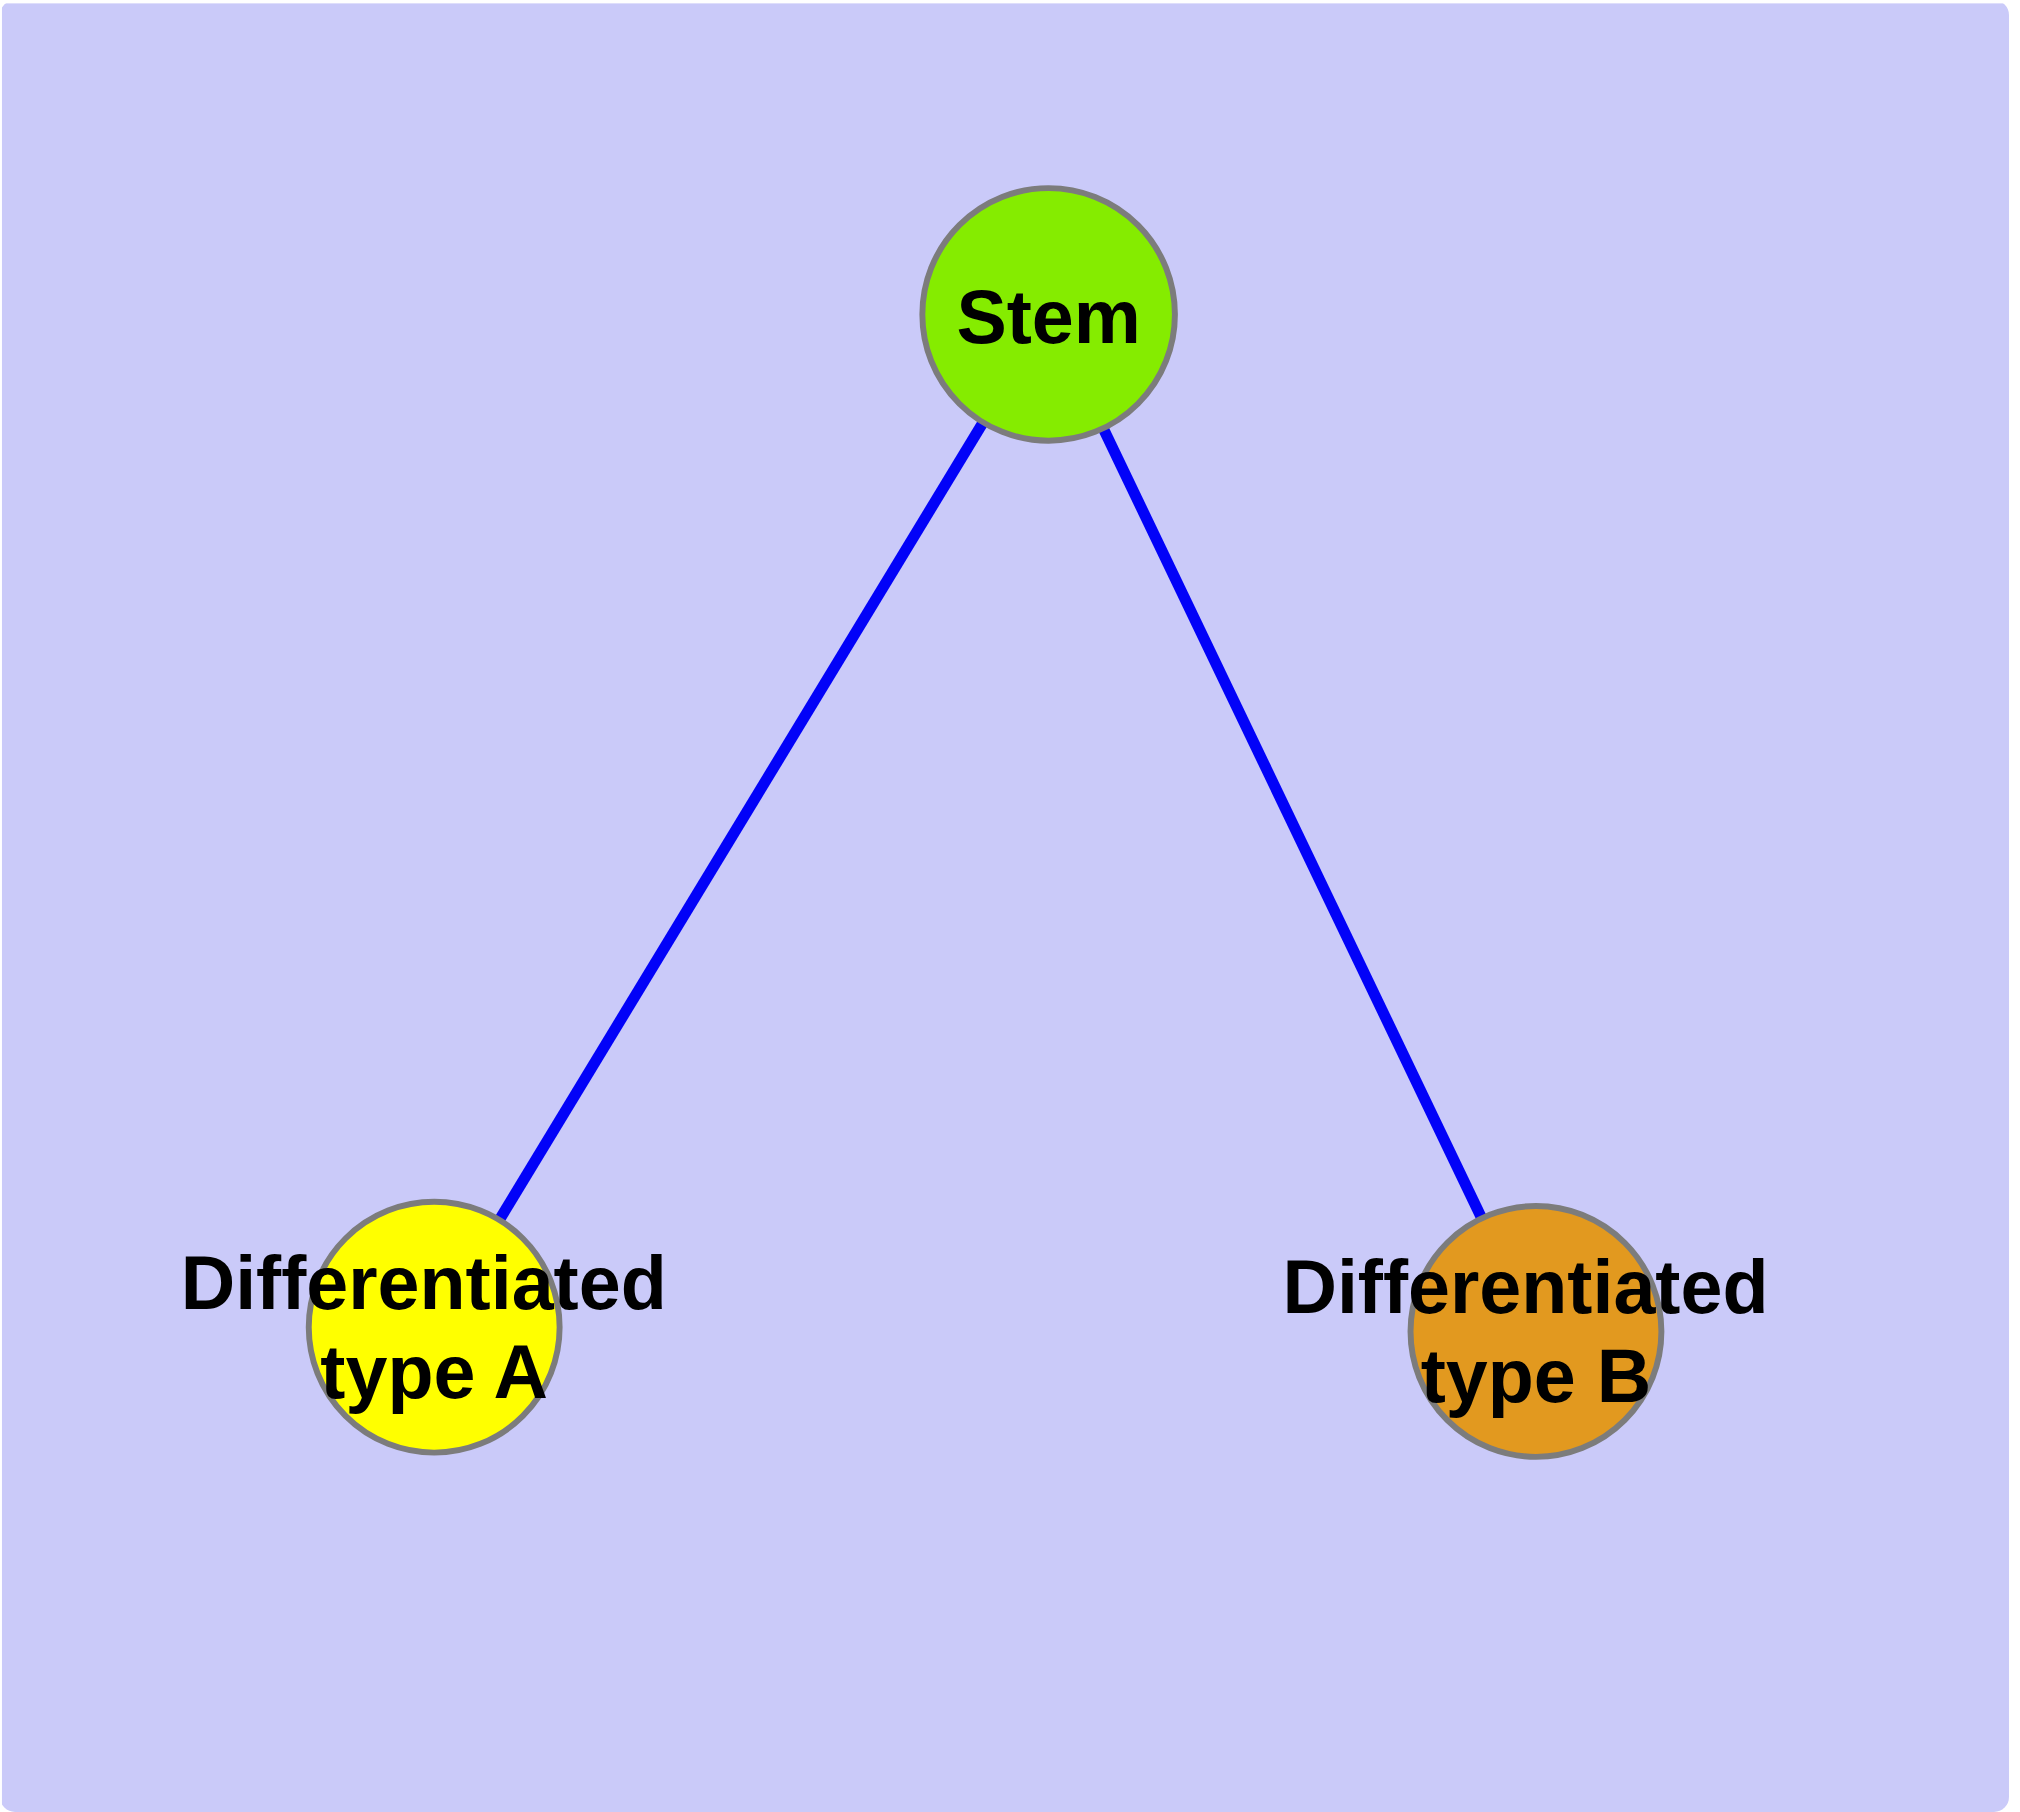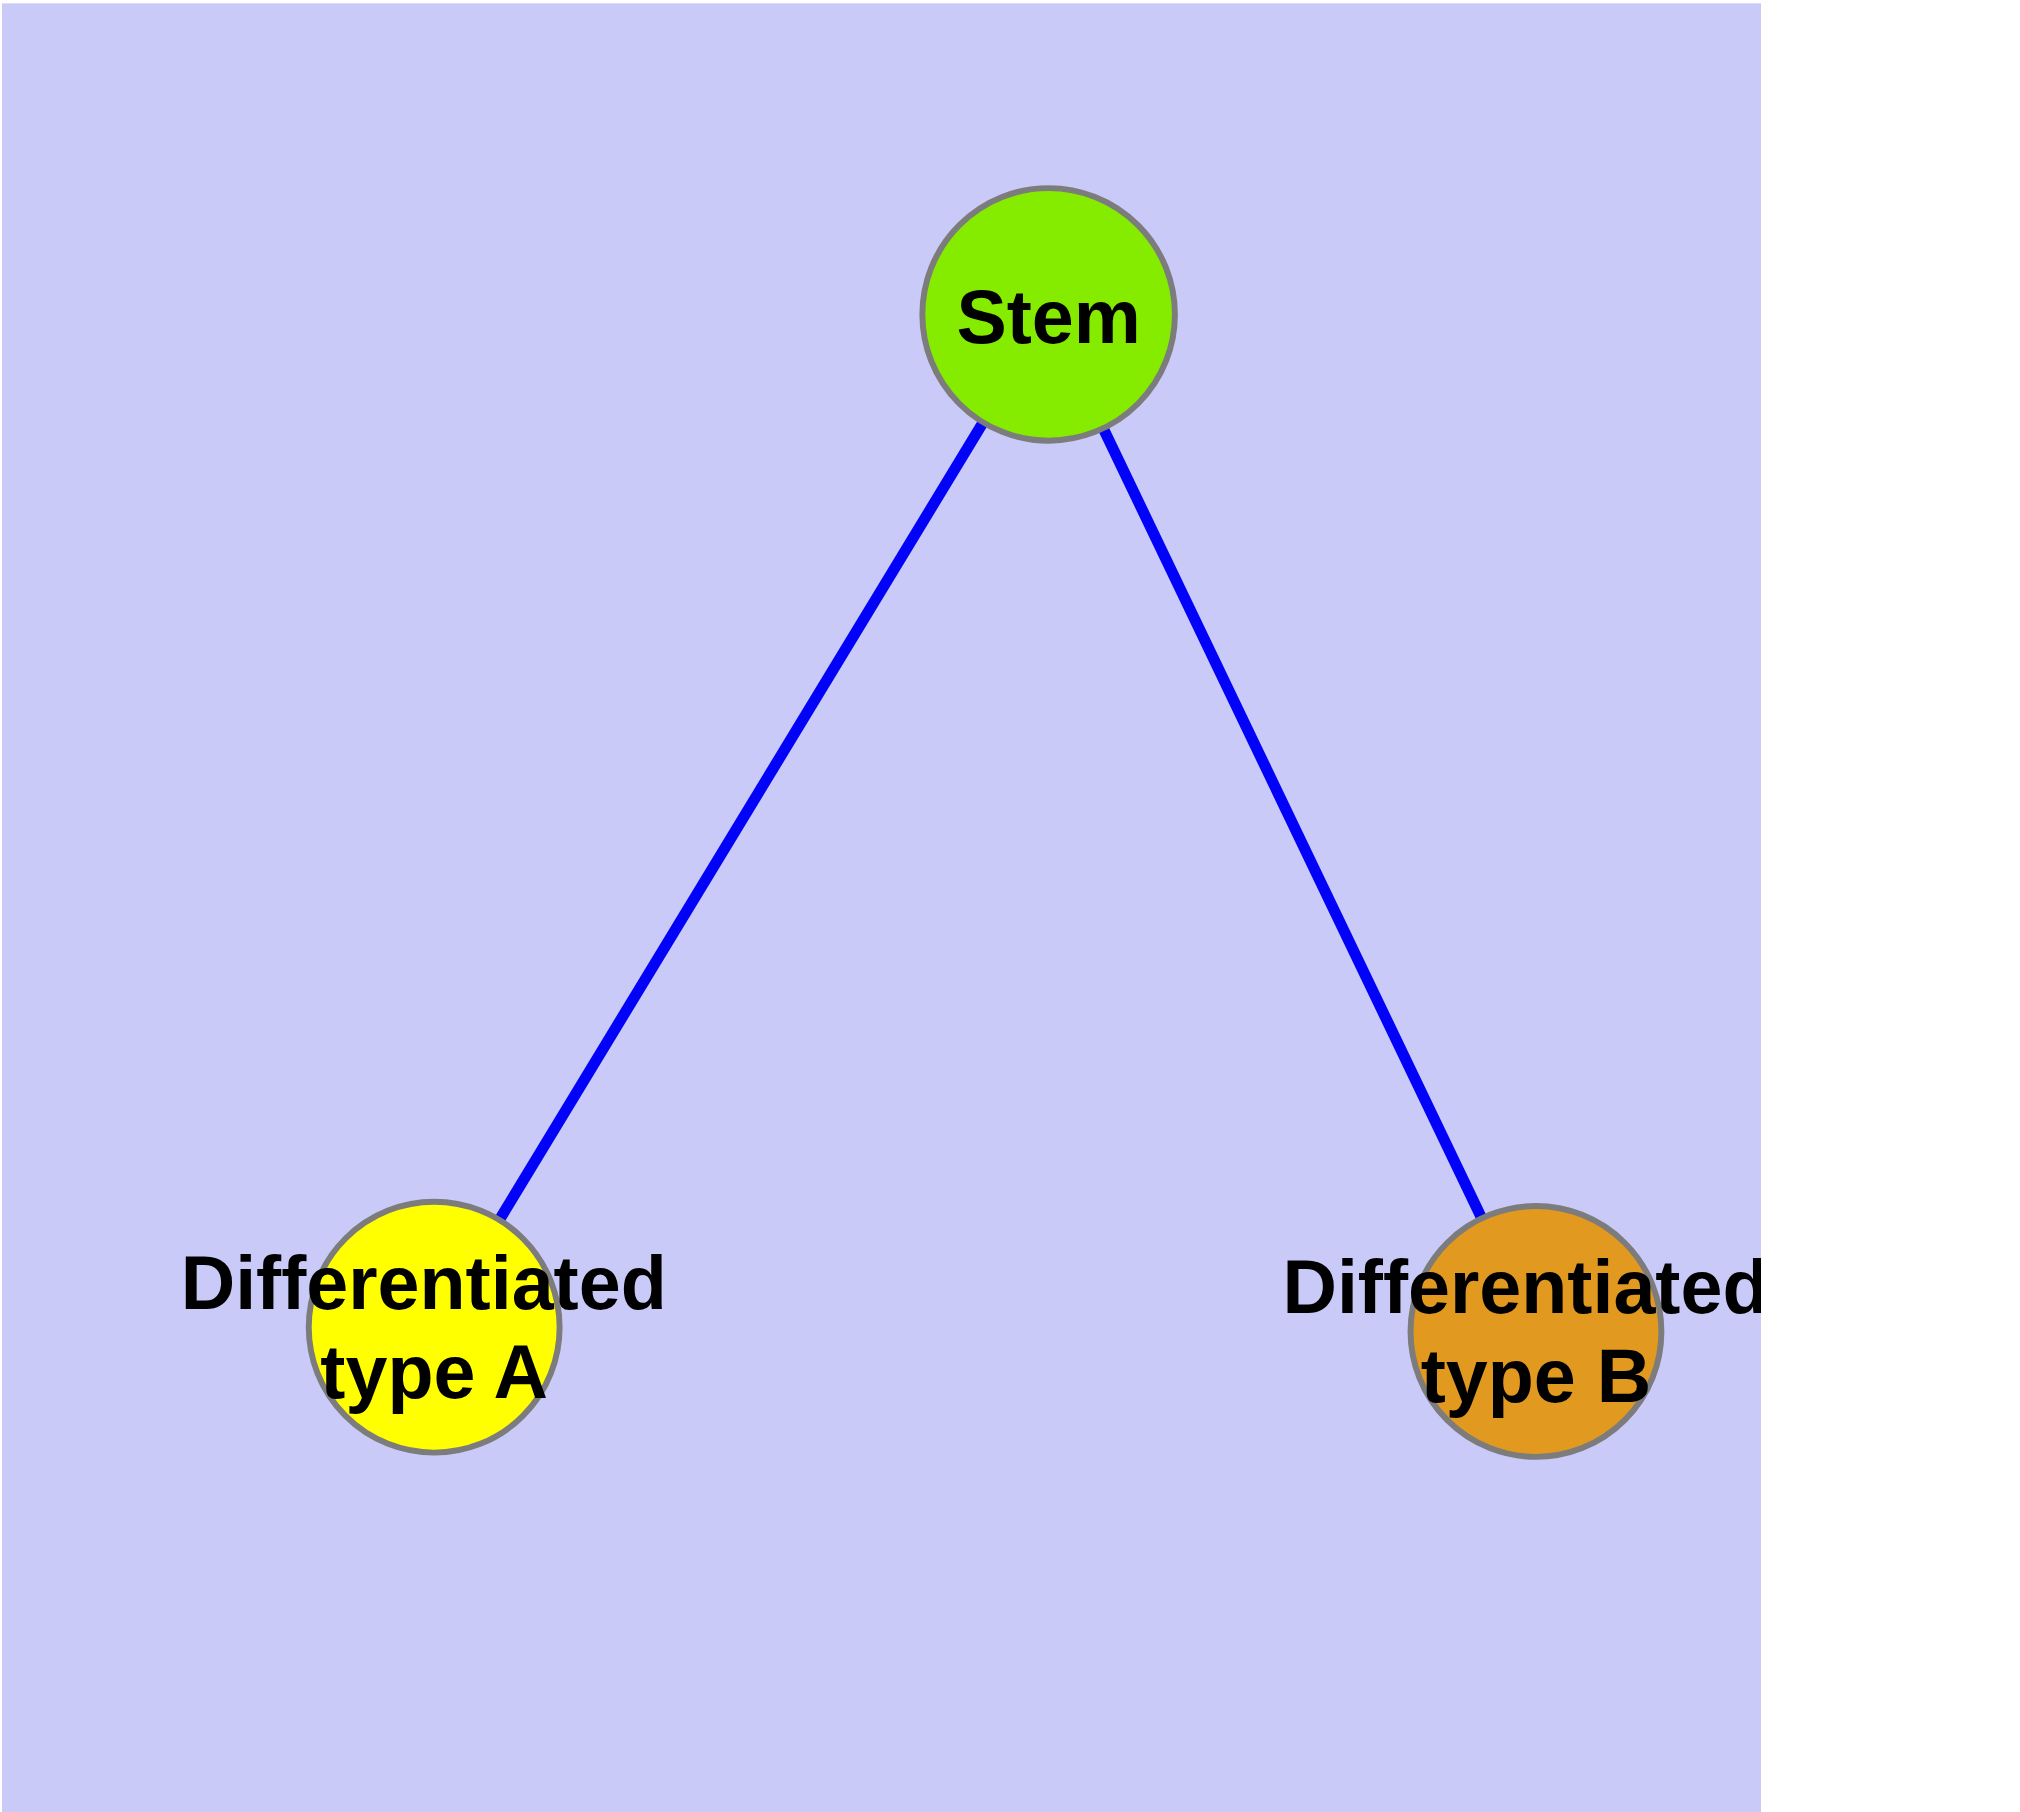--- a/index.html
+++ b/index.html
@@ -2,25 +2,26 @@
 <html style="font-size:13.6px"><head>
 <meta charset="utf-8">
 <style>
   html, body {
     margin: 0;
     padding: 0;
     background: #ffffff;
   }
   .stage {
     position: relative;
-    width: 1761px;
+    width: 2009px;
     height: 1812px;
     background: #ffffff;
     overflow: hidden;
     font-family: "Liberation Sans", sans-serif;
+    border-radius: 15px;
   }
   svg.diagram {
     position: absolute;
     left: 0;
     top: 0;
     width: 2021px;
     height: 1812px;
     display: block;
   }
   .edge {

